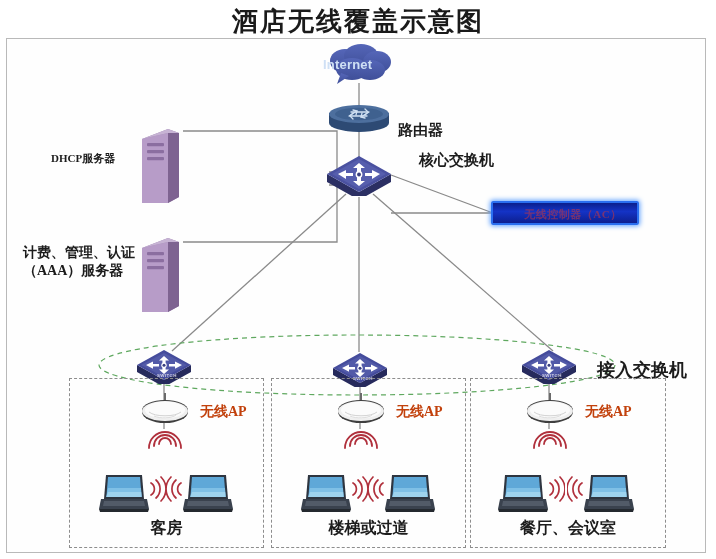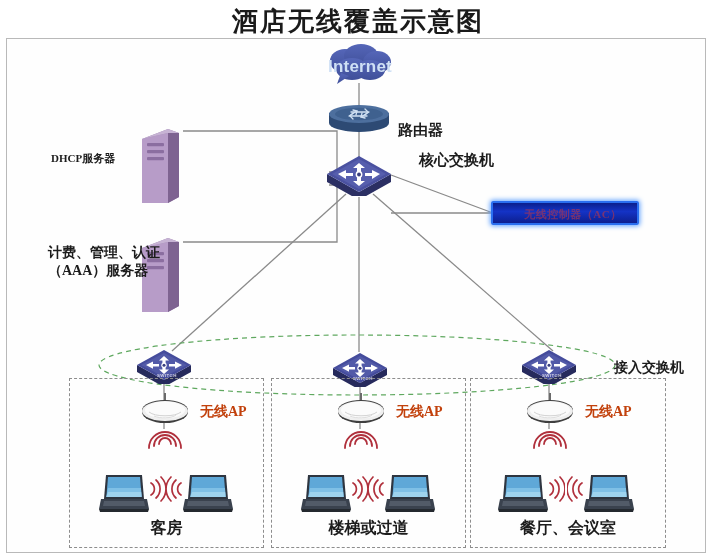--- a/index.html
+++ b/index.html
@@ -50,23 +50,23 @@
     font-weight: 700;
     color: #1c1c1c;
     white-space: nowrap;
     line-height: 1.25;
   }
   
   #cloud-wrap { left: 316px; top: 4px; width: 74px; height: 44px; }
   #cloud-text {
     position: absolute;
     left: 0; top: 14px; width: 74px;
-    text-align: center;
+    text-align: left;
     font-family: "Liberation Sans", sans-serif;
-    font-size: 17px; font-weight: 700;
+    font-size: 13px; font-weight: 700;
     color: #cfe0f5;
     letter-spacing: 0.2px;
     z-index: 3;
   }
   
   #router-wrap { left: 320px; top: 64px; width: 64px; height: 30px; }
   #router-label { left: 391px; top: 70px; font-size: 15px; margin-top: 12px; }
   
   #coresw-wrap { left: 317px; top: 111px; width: 70px; height: 46px; }
   #coresw-label { left: 396px; top: 112px; font-size: 15px; margin-left: 16px; }
@@ -91,28 +91,28 @@
     opacity: 0.62;
     filter: blur(0.6px);
     letter-spacing: 0.5px;
     padding-left: 12px;
   }
   
   .server-wrap { width: 44px; height: 82px; }
   #srv-dhcp-wrap { left: 131px; top: 86px; }
   #srv-aaa-wrap  { left: 131px; top: 195px; }
   #srv-dhcp-label { left: 44px; top: 113px; font-size: 11px; }
-  #srv-aaa-label  { left: 16px; top: 205px; font-size: 14px; margin-left: 25px; }
+  #srv-aaa-label  { left: 16px; top: 205px; font-size: 14px; }
   #srv-aaa-label .l2 { display: block; }
   
   .asw-wrap { width: 58px; height: 38px; }
   #asw1-wrap { left: 128px; top: 307px; }
   #asw2-wrap { left: 324px; top: 310px; }
   #asw3-wrap { left: 513px; top: 307px; }
-  #asw-label { left: 607px; top: 320px; font-size: 14px; }
+  #asw-label { left: 590px; top: 320px; font-size: 18px; }
   
   .room {
     position: absolute;
     border: 1.6px dashed #8d8d8d;
     top: 339px;
     height: 170px;
     background: transparent;
   }
   #room1 { left: 62px;  width: 195px; }
   #room2 { left: 264px; width: 195px; }

